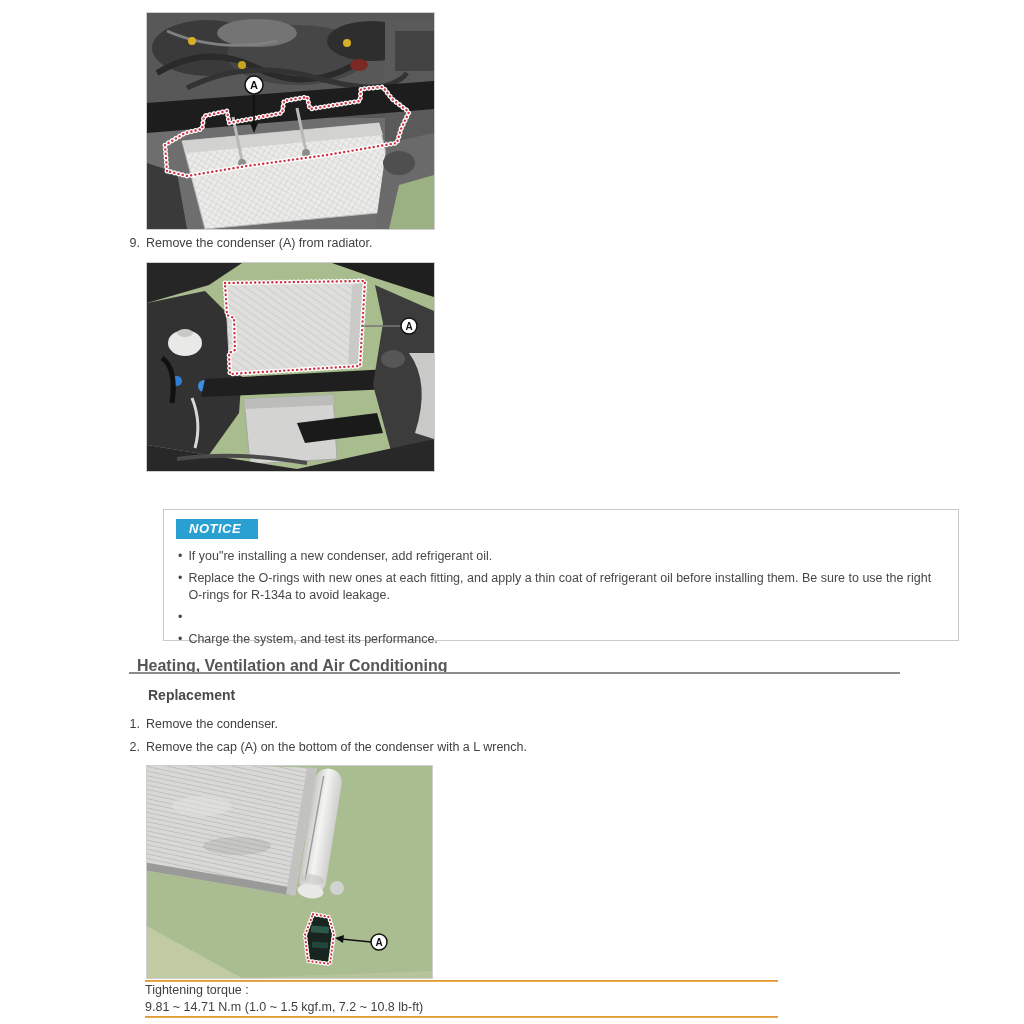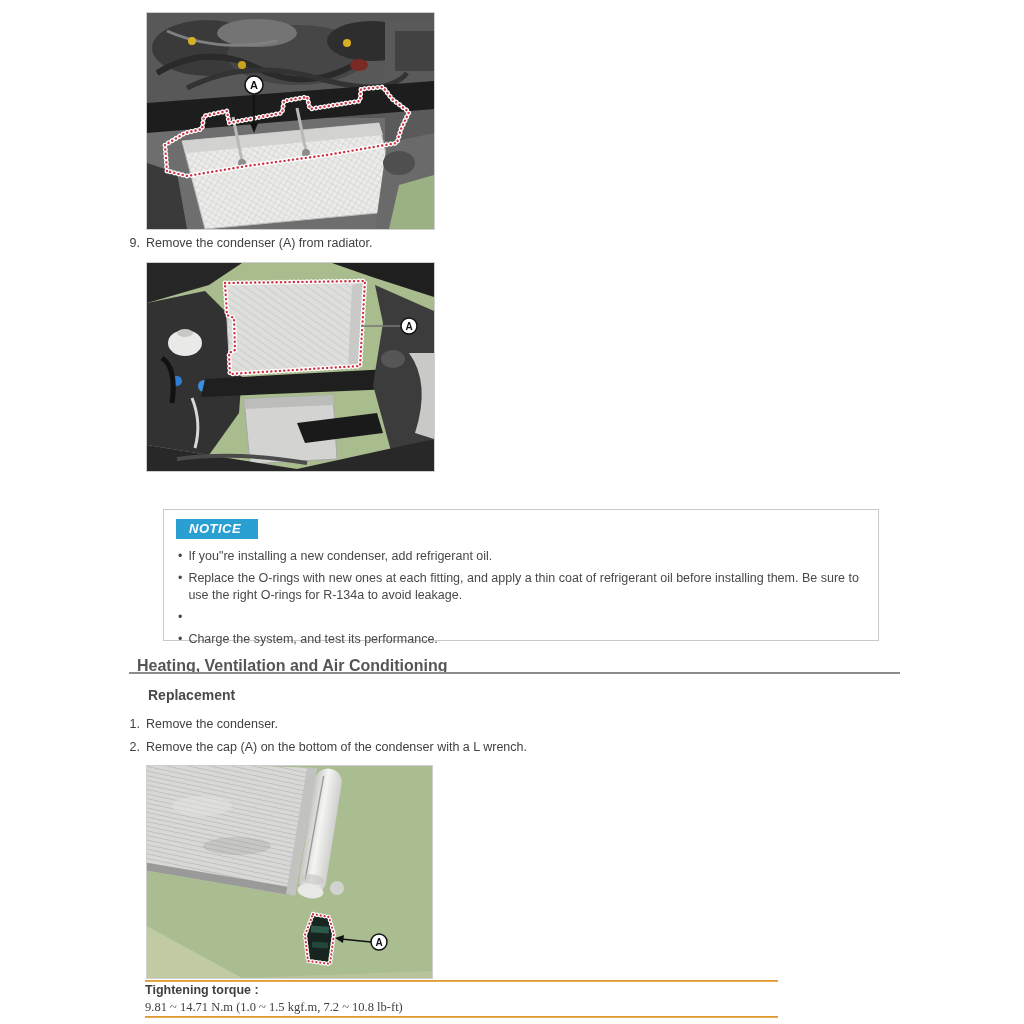--- a/index.html
+++ b/index.html
@@ -9,21 +9,21 @@
   }
   .figure{
     position:absolute;border:1px solid #cfcfcf;background:#888;overflow:hidden;
   }
   .figure svg{display:block;}
   .step{
     position:absolute;display:flex;gap:6px;font-size:12.5px;line-height:1.2;color:#3f3f3f;
   }
   .step .num{width:22px;text-align:right;flex:none;}
   .notice-box{
-    position:absolute;left:163px;top:509px;width:716px;height:132px;
+    position:absolute;left:163px;top:509px;width:796px;height:132px;
     border:1px solid #c9c9c9;background:#ffffff;box-sizing:border-box;
   }
   .notice-tag{
     display:inline-block;margin:9px 0 0 12px;background:#2a9fd2;color:#ffffff;
     font-weight:bold;font-style:italic;font-size:13px;letter-spacing:.5px;
     padding:2px 17px 3px 13px;
   }
   .notice-list{
     list-style:none;margin:9px 0 0 0;padding:0 14px 0 14px;
   }
@@ -38,24 +38,24 @@
     position:absolute;left:129px;top:672px;width:771px;height:2px;background:#8c8c8c;
   }
   .section-heading{
     position:absolute;left:148px;top:687px;font-size:14px;font-weight:bold;color:#4a4a4a;
   }
   .torque-rule{
     position:absolute;left:145px;width:633px;height:2px;
     background:linear-gradient(#d9902c,#f0b65a);
   }
   .torque-label{
-    position:absolute;left:145px;top:983px;font-size:12.5px;font-weight:bold;color:#3f3f3f;
+    position:absolute;left:145px;top:983px;font-size:12.5px;font-weight:normal;color:#3f3f3f;
   }
   .torque-value{
-    position:absolute;left:145px;top:1000px;font-size:12.5px;color:#3f3f3f;font-family:Liberation Serif, serif;
+    position:absolute;left:145px;top:1000px;font-size:12.5px;color:#3f3f3f;
   }
 </style>
 </head>
 <body>
 
 <div id="page">
 
   <div class="figure" style="left:146px;top:12px;width:287px;height:216px;">
     <svg width="287" height="216" viewBox="0 0 287 216">
       <defs>

